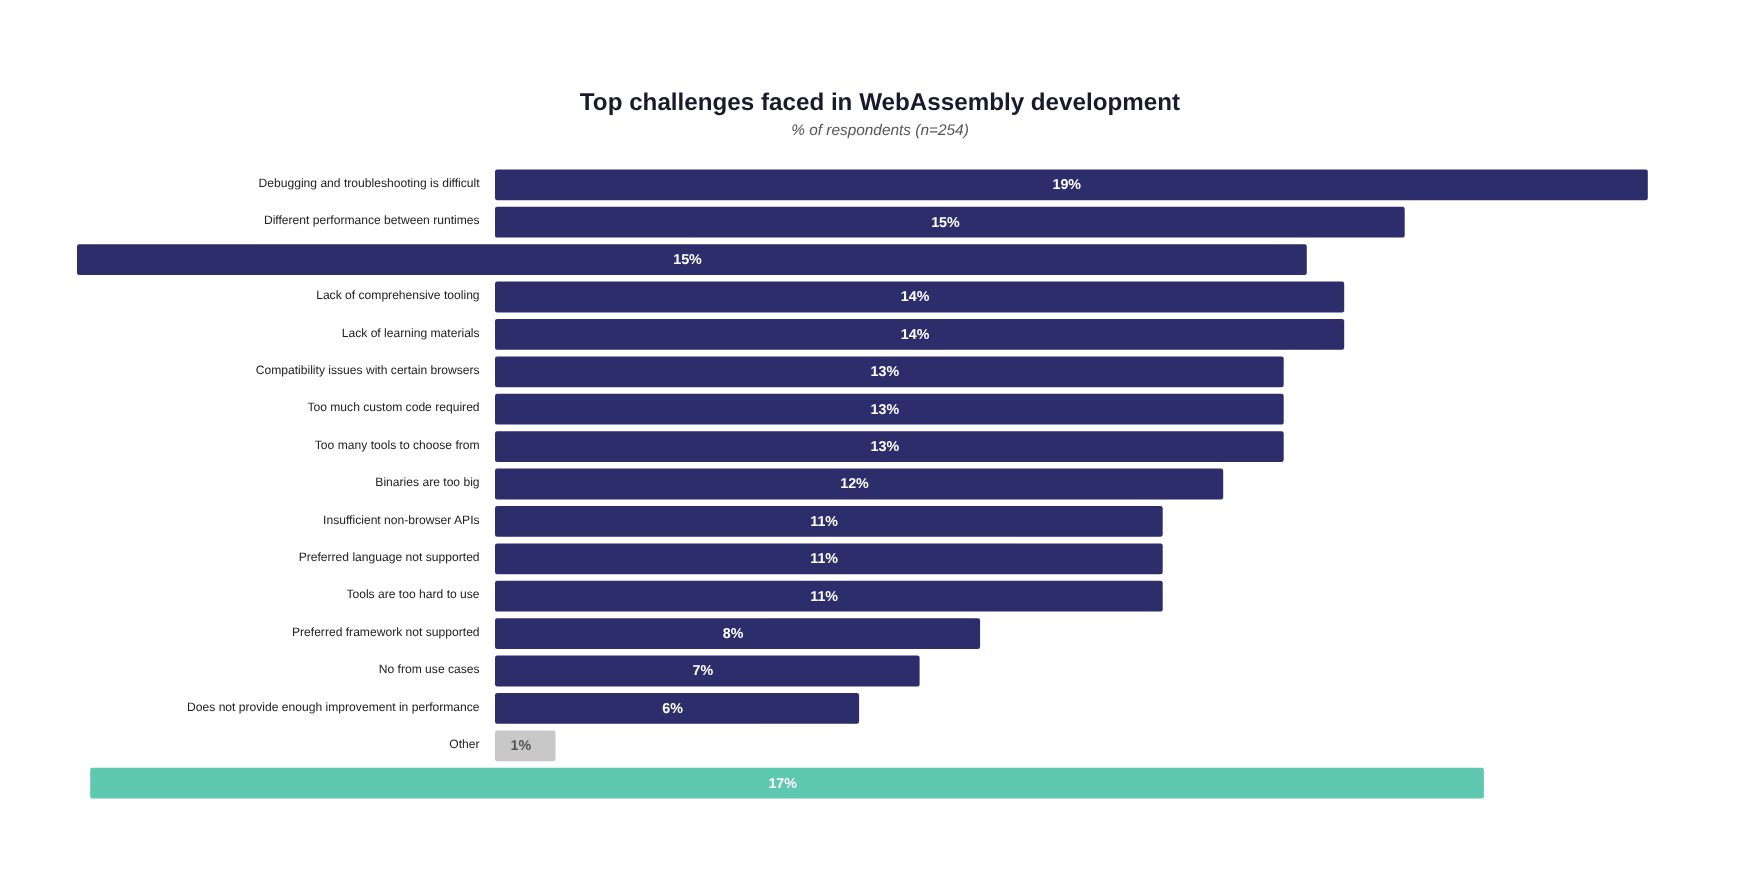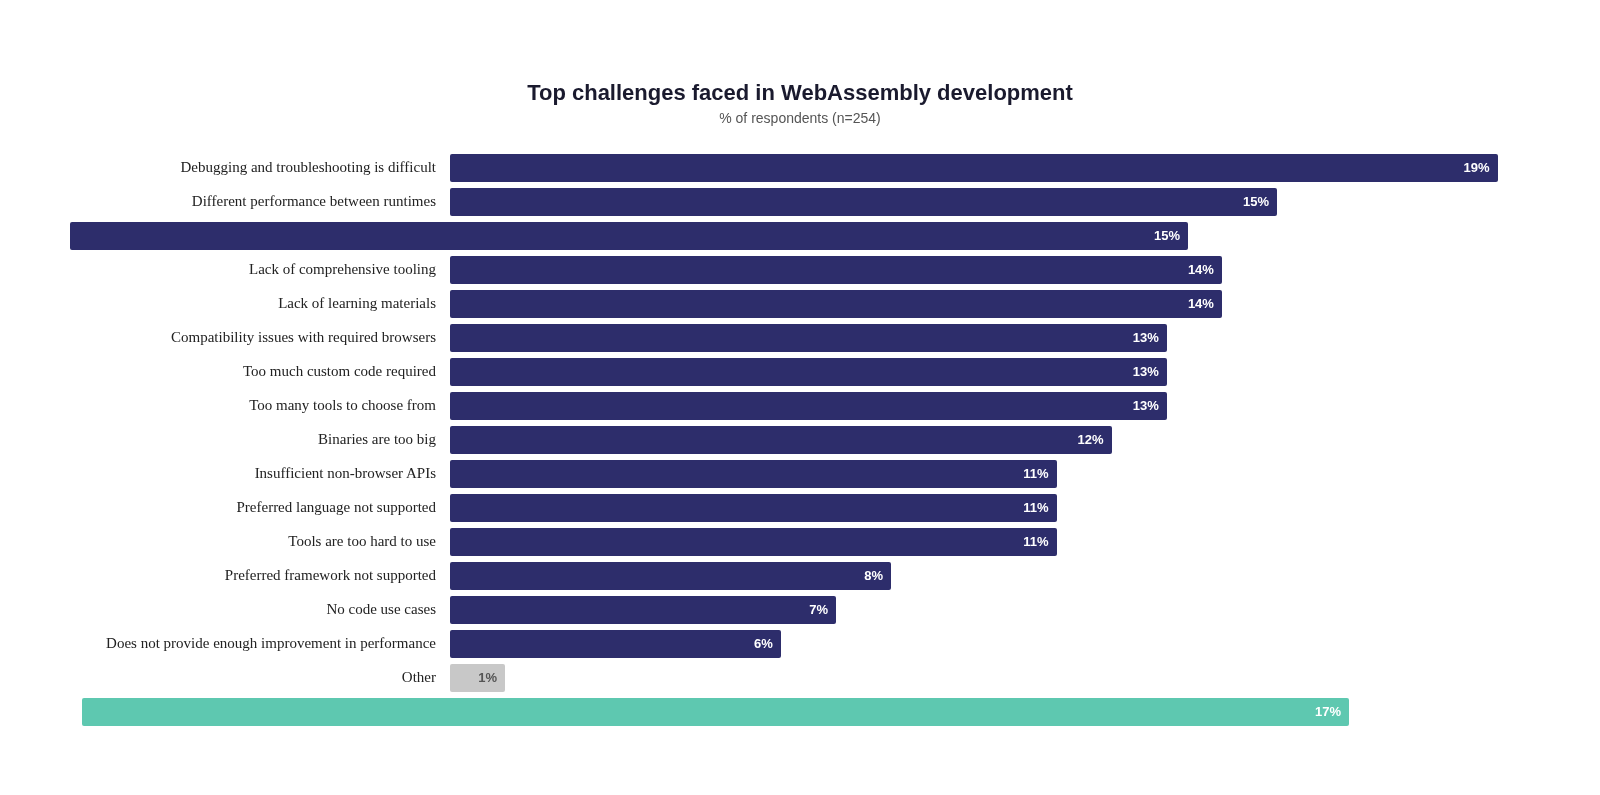--- a/index.html
+++ b/index.html
@@ -22,52 +22,52 @@
       font-size: 22px;
       font-weight: 700;
       color: #1a1a2e;
       margin-bottom: 4px;
     }
     .chart-subtitle {
       text-align: center;
       font-size: 14px;
       color: #555;
       margin-bottom: 28px;
+      font-style: italic;
     }
     .bar-chart {
       display: flex;
       flex-direction: column;
       gap: 6px;
     }
     .bar-row {
       display: flex;
       align-items: center;
       gap: 0;
     }
     .bar-label {
       width: 380px;
       text-align: right;
-      font-size: 15px;
+      font-size: 11px;
       color: #222;
       padding-right: 14px;
       flex-shrink: 0;
       line-height: 1.3;
-      font-family: Liberation Serif, serif;
     }
     .bar-track {
       flex: 1;
       display: flex;
       align-items: center;
     }
     .bar-fill {
       height: 28px;
       border-radius: 2px;
       display: flex;
       align-items: center;
-      justify-content: flex-end;
+      justify-content: center;
       padding-right: 8px;
       min-width: 30px;
     }
     .bar-fill.dark-blue {
       background: #2d2d6b;
     }
     .bar-fill.teal {
       background: #5ec8b0;
       margin-left: 12px;
     }
@@ -123,21 +123,21 @@
       </div>
       <div class="bar-row">
         <div class="bar-label">Lack of learning materials</div>
         <div class="bar-track">
           <div class="bar-fill dark-blue" style="width: 71.4737%;">
             <span class="bar-pct">14%</span>
           </div>
         </div>
       </div>
       <div class="bar-row">
-        <div class="bar-label">Compatibility issues with required browsers</div>
+        <div class="bar-label">Compatibility issues with certain browsers</div>
         <div class="bar-track">
           <div class="bar-fill dark-blue" style="width: 66.3684%;">
             <span class="bar-pct">13%</span>
           </div>
         </div>
       </div>
       <div class="bar-row">
         <div class="bar-label">Too much custom code required</div>
         <div class="bar-track">
           <div class="bar-fill dark-blue" style="width: 66.3684%;">
@@ -187,21 +187,21 @@
       </div>
       <div class="bar-row">
         <div class="bar-label">Preferred framework not supported</div>
         <div class="bar-track">
           <div class="bar-fill dark-blue" style="width: 40.8421%;">
             <span class="bar-pct">8%</span>
           </div>
         </div>
       </div>
       <div class="bar-row">
-        <div class="bar-label">No code use cases</div>
+        <div class="bar-label">No from use cases</div>
         <div class="bar-track">
           <div class="bar-fill dark-blue" style="width: 35.7368%;">
             <span class="bar-pct">7%</span>
           </div>
         </div>
       </div>
       <div class="bar-row">
         <div class="bar-label">Does not provide enough improvement in performance</div>
         <div class="bar-track">
           <div class="bar-fill dark-blue" style="width: 30.6316%;">

